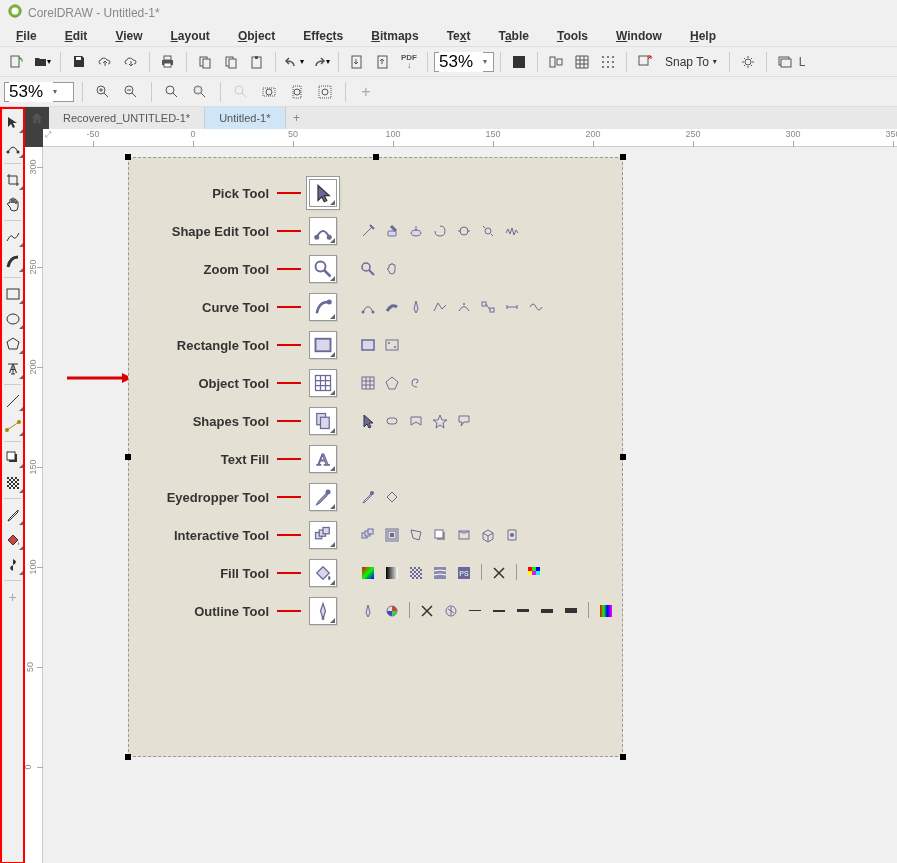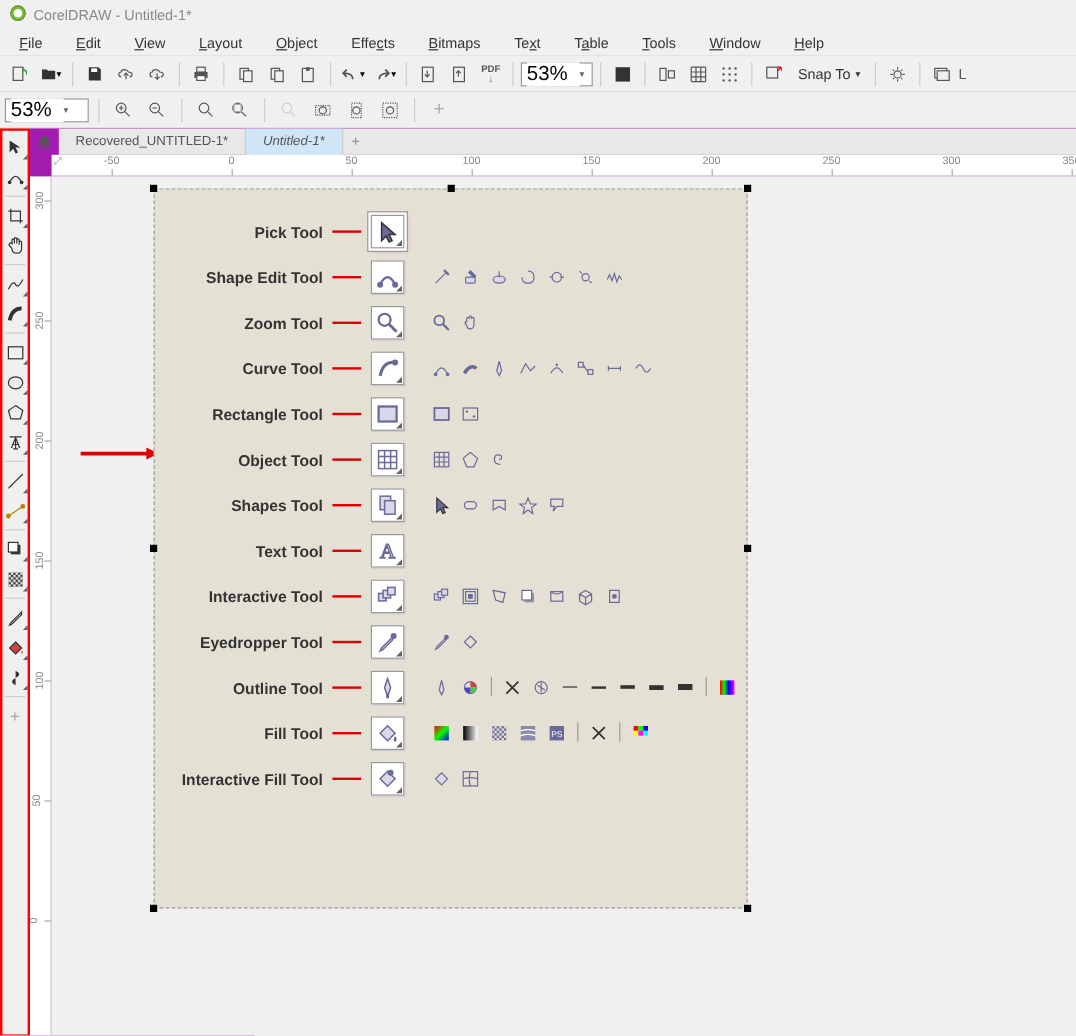--- a/index.html
+++ b/index.html
@@ -2,45 +2,45 @@
 <html><head>
 <meta charset="utf-8">
 <style>
 * { margin: 0; padding: 0; box-sizing: border-box; }
 body { font-family: "Segoe UI", Tahoma, sans-serif; font-size: 12px; background: #f0f0f0; width: 897px; height: 863px; overflow: hidden; position: relative; }
 
 .titlebar { background: #f0f0f0; padding: 4px 8px; color: #888; font-size: 12px; display: flex; align-items: center; gap: 6px; }
 .titlebar svg { width: 14px; height: 14px; }
 
 .menubar { display: flex; background: #f0f0f0; padding: 2px 4px; gap: 4px; height: 22px; border-bottom: 1px solid #e0e0e0; }
-.menu-item { padding: 2px 12px; color: #333; cursor: default; }
+.menu-item { padding: 2px 12px; color: #333; cursor: default; font-weight: bold; }
 .menu-item .underline { text-decoration: underline; }
 
 .toolbar { display: flex; background: #f0f0f0; padding: 2px 4px; height: 30px; align-items: center; gap: 2px; border-bottom: 1px solid #ddd; }
 .tb-btn { width: 24px; height: 24px; display: flex; align-items: center; justify-content: center; cursor: pointer; border-radius: 2px; }
 .tb-btn svg { width: 16px; height: 16px; }
 .tb-sep { width: 1px; height: 20px; background: #ccc; margin: 0 4px; }
 .zoom-combo { display: flex; align-items: center; border: 1px solid #999; background: white; height: 20px; min-width: 60px; padding: 0 4px; }
 .zoom-combo input { border: none; outline: none; width: 44px; font-size: 17px; }
 .zoom-combo .arrow { font-size: 8px; color: #666; }
 .snap-combo { display: flex; align-items: center; gap: 4px; font-size: 12px; color: #333; padding: 0 6px; }
 
 .second-toolbar { display: flex; background: #f0f0f0; padding: 2px 4px; height: 30px; align-items: center; gap: 4px; border-bottom: 1px solid #ddd; }
 
 .main { display: flex; height: calc(100% - 106px); }
 .toolbox { width: 25px; background: #f0f0f0; border: 2px solid red; display: flex; flex-direction: column; padding: 2px 0; gap: 2px; }
 .toolbox-item { width: 21px; height: 21px; display: flex; align-items: center; justify-content: center; cursor: pointer; position: relative; margin: 1px auto; }
 .toolbox-item svg { width: 16px; height: 16px; }
 .toolbox-item .flyout-arrow { position: absolute; bottom: 0; right: 0; width: 0; height: 0; border-left: 4px solid transparent; border-bottom: 4px solid #666; }
 .toolbox-sep { height: 1px; background: #ccc; margin: 2px 2px; }
 
-.canvas-area { flex: 1; background: #a21caf; position: relative; overflow: hidden; }
+.canvas-area { flex: 1; background: #404040; position: relative; overflow: hidden; }
 .tabs { display: flex; height: 22px; background: #e8e8e8; }
 .tab { padding: 2px 14px; font-size: 11px; color: #555; border-right: 1px solid #ccc; display: flex; align-items: center; gap: 4px; }
-.tab.active { background: #d0e5f5; font-style: italic; }
+.tab.active { background: #d0e5f5; }
 .tab-plus { width: 22px; display: flex; align-items: center; justify-content: center; color: #888; }
 .home-tab { width: 24px; display: flex; align-items: center; justify-content: center; }
 
 .ruler-h { height: 18px; background: #fff; border-bottom: 1px solid #ccc; position: relative; font-size: 9px; color: #888; margin-left: 18px; }
 .ruler-h .tick { position: absolute; top: 0; height: 18px; display: flex; align-items: flex-start; }
 .ruler-h .tick::before { content: ''; position: absolute; top: 12px; width: 1px; height: 6px; background: #aaa; }
 .ruler-h .tick span { position: absolute; top: 0; transform: translateX(-50%); white-space: nowrap; }
 
 .ruler-v { width: 18px; position: absolute; top: 40px; left: 0; bottom: 0; background: #fff; border-right: 1px solid #ccc; font-size: 9px; color: #888; }
 .ruler-v .tick { position: absolute; left: 0; width: 18px; }
@@ -757,27 +757,51 @@
                   </svg>
                 </div>
                 <div class="fi">
                   <svg viewBox="0 0 16 16">
                     <path d="M3 3 L13 3 L13 9 L8 9 L5 13 L6 9 L3 9 Z" fill="none" stroke="#6a6a9a"></path>
                   </svg>
                 </div>
               </div>
             </div>
             <div class="tool-row">
-              <div class="tool-label">Text Tool</div>
+              <div class="tool-label">Text Fill</div>
               <div class="tool-line"></div>
               <div class="tool-icon-box">
                 <svg viewBox="0 0 16 16">
                   <text x="8" y="13" text-anchor="middle" font-size="14" font-family="serif" fill="none" stroke="#6a6a9a" stroke-width="1">A</text>
                 </svg>
                 <div class="flyout-arrow"></div>
+              </div>
+            </div>
+            <div class="tool-row">
+              <div class="tool-label">Eyedropper Tool</div>
+              <div class="tool-line"></div>
+              <div class="tool-icon-box">
+                <svg viewBox="0 0 16 16">
+                  <path d="M13 3 L10 6 L4 12 L3 14 L5 13 L11 7 Z" fill="#d8d8e8" stroke="#6a6a9a"></path>
+                  <circle cx="12" cy="4" r="2" fill="#6a6a9a"></circle>
+                </svg>
+                <div class="flyout-arrow"></div>
+              </div>
+              <div class="flyout-icons">
+                <div class="fi">
+                  <svg viewBox="0 0 16 16">
+                    <path d="M13 3 L10 6 L4 12 L3 14 L5 13 L11 7 Z" fill="#d8d8e8" stroke="#6a6a9a"></path>
+                    <circle cx="12" cy="4" r="2" fill="#6a6a9a"></circle>
+                  </svg>
+                </div>
+                <div class="fi">
+                  <svg viewBox="0 0 16 16">
+                    <path d="M8 3 L13 8 L8 13 L3 8 Z" fill="none" stroke="#6a6a9a"></path>
+                  </svg>
+                </div>
               </div>
             </div>
             <div class="tool-row">
               <div class="tool-label">Interactive Tool</div>
               <div class="tool-line"></div>
               <div class="tool-icon-box">
                 <svg viewBox="0 0 16 16">
                   <rect x="2" y="6" width="5" height="5" fill="#d8d8e8" stroke="#6a6a9a"></rect>
                   <rect x="5" y="4" width="5" height="5" fill="#d8d8e8" stroke="#6a6a9a"></rect>
                   <rect x="8" y="2" width="5" height="5" fill="#d8d8e8" stroke="#6a6a9a"></rect>
@@ -823,39 +847,91 @@
                 </div>
                 <div class="fi">
                   <svg viewBox="0 0 16 16">
                     <path d="M4 3 L12 3 L12 13 L4 13 Z" fill="none" stroke="#6a6a9a"></path>
                     <circle cx="8" cy="8" r="2" fill="#6a6a9a"></circle>
                   </svg>
                 </div>
               </div>
             </div>
             <div class="tool-row">
-              <div class="tool-label">Eyedropper Tool</div>
+              <div class="tool-label">Fill Tool</div>
               <div class="tool-line"></div>
               <div class="tool-icon-box">
                 <svg viewBox="0 0 16 16">
-                  <path d="M13 3 L10 6 L4 12 L3 14 L5 13 L11 7 Z" fill="#d8d8e8" stroke="#6a6a9a"></path>
-                  <circle cx="12" cy="4" r="2" fill="#6a6a9a"></circle>
+                  <path d="M8 3 L13 8 L8 13 L3 8 Z" fill="#d8d8e8" stroke="#6a6a9a"></path>
+                  <path d="M13 10 Q15 12 13 14 Q11 12 13 10" fill="#6a6a9a"></path>
                 </svg>
                 <div class="flyout-arrow"></div>
               </div>
               <div class="flyout-icons">
                 <div class="fi">
                   <svg viewBox="0 0 16 16">
-                    <path d="M13 3 L10 6 L4 12 L3 14 L5 13 L11 7 Z" fill="#d8d8e8" stroke="#6a6a9a"></path>
-                    <circle cx="12" cy="4" r="2" fill="#6a6a9a"></circle>
-                  </svg>
-                </div>
-                <div class="fi">
-                  <svg viewBox="0 0 16 16">
-                    <path d="M8 3 L13 8 L8 13 L3 8 Z" fill="none" stroke="#6a6a9a"></path>
+                    <rect x="2" y="2" width="12" height="12" fill="url(#rainbow2)"></rect>
+                    <defs>
+                      <linearGradient id="rainbow2" x1="0" y1="0" x2="1" y2="1">
+                        <stop offset="0" stop-color="#f00"></stop>
+                        <stop offset="0.5" stop-color="#0f0"></stop>
+                        <stop offset="1" stop-color="#00f"></stop>
+                      </linearGradient>
+                    </defs>
+                  </svg>
+                </div>
+                <div class="fi">
+                  <svg viewBox="0 0 16 16">
+                    <rect x="2" y="2" width="12" height="12" fill="url(#grad)"></rect>
+                    <defs>
+                      <linearGradient id="grad">
+                        <stop offset="0" stop-color="#000"></stop>
+                        <stop offset="1" stop-color="#fff"></stop>
+                      </linearGradient>
+                    </defs>
+                  </svg>
+                </div>
+                <div class="fi">
+                  <svg viewBox="0 0 16 16">
+                    <rect x="2" y="2" width="12" height="12" fill="url(#pat)"></rect>
+                    <defs>
+                      <pattern id="pat" width="4" height="4" patternUnits="userSpaceOnUse">
+                        <rect width="2" height="2" fill="#6a6a9a"></rect>
+                        <rect x="2" y="2" width="2" height="2" fill="#6a6a9a"></rect>
+                      </pattern>
+                    </defs>
+                  </svg>
+                </div>
+                <div class="fi">
+                  <svg viewBox="0 0 16 16">
+                    <rect x="2" y="2" width="12" height="12" fill="#8a8ab0"></rect>
+                    <path d="M2 6 Q8 4 14 6 M2 10 Q8 8 14 10" stroke="#fff" fill="none"></path>
+                  </svg>
+                </div>
+                <div class="fi">
+                  <svg viewBox="0 0 16 16">
+                    <rect x="2" y="2" width="12" height="12" fill="#6a6a9a"></rect>
+                    <text x="8" y="11" text-anchor="middle" font-size="7" fill="#fff">PS</text>
+                  </svg>
+                </div>
+                <div class="flyout-sep"></div>
+                <div class="fi">
+                  <svg viewBox="0 0 16 16">
+                    <path d="M3 3 L13 13 M3 13 L13 3" stroke="#333" stroke-width="1.5"></path>
+                  </svg>
+                </div>
+                <div class="flyout-sep"></div>
+                <div class="fi">
+                  <svg viewBox="0 0 16 16">
+                    <rect x="2" y="2" width="4" height="4" fill="#f00"></rect>
+                    <rect x="6" y="2" width="4" height="4" fill="#0f0"></rect>
+                    <rect x="10" y="2" width="4" height="4" fill="#00f"></rect>
+                    <rect x="2" y="6" width="4" height="4" fill="#ff0"></rect>
+                    <rect x="6" y="6" width="4" height="4" fill="#f0f"></rect>
+                    <rect x="10" y="6" width="4" height="4" fill="#0ff"></rect>
                   </svg>
                 </div>
               </div>
             </div>
             <div class="tool-row">
               <div class="tool-label">Outline Tool</div>
               <div class="tool-line"></div>
               <div class="tool-icon-box">
                 <svg viewBox="0 0 16 16">
                   <path d="M8 2 L6 8 L8 14 L10 8 Z" fill="#d8d8e8" stroke="#6a6a9a"></path>
@@ -923,117 +999,17 @@
                         <stop offset="0" stop-color="#f00"></stop>
                         <stop offset="0.3" stop-color="#0f0"></stop>
                         <stop offset="0.6" stop-color="#00f"></stop>
                         <stop offset="1" stop-color="#f0f"></stop>
                       </linearGradient>
                     </defs>
                   </svg>
                 </div>
               </div>
             </div>
-            <div class="tool-row">
-              <div class="tool-label">Fill Tool</div>
-              <div class="tool-line"></div>
-              <div class="tool-icon-box">
-                <svg viewBox="0 0 16 16">
-                  <path d="M8 3 L13 8 L8 13 L3 8 Z" fill="#d8d8e8" stroke="#6a6a9a"></path>
-                  <path d="M13 10 Q15 12 13 14 Q11 12 13 10" fill="#6a6a9a"></path>
-                </svg>
-                <div class="flyout-arrow"></div>
-              </div>
-              <div class="flyout-icons">
-                <div class="fi">
-                  <svg viewBox="0 0 16 16">
-                    <rect x="2" y="2" width="12" height="12" fill="url(#rainbow2)"></rect>
-                    <defs>
-                      <linearGradient id="rainbow2" x1="0" y1="0" x2="1" y2="1">
-                        <stop offset="0" stop-color="#f00"></stop>
-                        <stop offset="0.5" stop-color="#0f0"></stop>
-                        <stop offset="1" stop-color="#00f"></stop>
-                      </linearGradient>
-                    </defs>
-                  </svg>
-                </div>
-                <div class="fi">
-                  <svg viewBox="0 0 16 16">
-                    <rect x="2" y="2" width="12" height="12" fill="url(#grad)"></rect>
-                    <defs>
-                      <linearGradient id="grad">
-                        <stop offset="0" stop-color="#000"></stop>
-                        <stop offset="1" stop-color="#fff"></stop>
-                      </linearGradient>
-                    </defs>
-                  </svg>
-                </div>
-                <div class="fi">
-                  <svg viewBox="0 0 16 16">
-                    <rect x="2" y="2" width="12" height="12" fill="url(#pat)"></rect>
-                    <defs>
-                      <pattern id="pat" width="4" height="4" patternUnits="userSpaceOnUse">
-                        <rect width="2" height="2" fill="#6a6a9a"></rect>
-                        <rect x="2" y="2" width="2" height="2" fill="#6a6a9a"></rect>
-                      </pattern>
-                    </defs>
-                  </svg>
-                </div>
-                <div class="fi">
-                  <svg viewBox="0 0 16 16">
-                    <rect x="2" y="2" width="12" height="12" fill="#8a8ab0"></rect>
-                    <path d="M2 6 Q8 4 14 6 M2 10 Q8 8 14 10" stroke="#fff" fill="none"></path>
-                  </svg>
-                </div>
-                <div class="fi">
-                  <svg viewBox="0 0 16 16">
-                    <rect x="2" y="2" width="12" height="12" fill="#6a6a9a"></rect>
-                    <text x="8" y="11" text-anchor="middle" font-size="7" fill="#fff">PS</text>
-                  </svg>
-                </div>
-                <div class="flyout-sep"></div>
-                <div class="fi">
-                  <svg viewBox="0 0 16 16">
-                    <path d="M3 3 L13 13 M3 13 L13 3" stroke="#333" stroke-width="1.5"></path>
-                  </svg>
-                </div>
-                <div class="flyout-sep"></div>
-                <div class="fi">
-                  <svg viewBox="0 0 16 16">
-                    <rect x="2" y="2" width="4" height="4" fill="#f00"></rect>
-                    <rect x="6" y="2" width="4" height="4" fill="#0f0"></rect>
-                    <rect x="10" y="2" width="4" height="4" fill="#00f"></rect>
-                    <rect x="2" y="6" width="4" height="4" fill="#ff0"></rect>
-                    <rect x="6" y="6" width="4" height="4" fill="#f0f"></rect>
-                    <rect x="10" y="6" width="4" height="4" fill="#0ff"></rect>
-                  </svg>
-                </div>
-              </div>
-            </div>
-            <div class="tool-row">
-              <div class="tool-label">Interactive Fill Tool</div>
-              <div class="tool-line"></div>
-              <div class="tool-icon-box">
-                <svg viewBox="0 0 16 16">
-                  <path d="M8 3 L13 8 L8 13 L3 8 Z" fill="#d8d8e8" stroke="#6a6a9a"></path>
-                  <circle cx="10" cy="4" r="2" fill="#6a6a9a"></circle>
-                </svg>
-                <div class="flyout-arrow"></div>
-              </div>
-              <div class="flyout-icons">
-                <div class="fi">
-                  <svg viewBox="0 0 16 16">
-                    <path d="M8 3 L13 8 L8 13 L3 8 Z" fill="#d8d8e8" stroke="#6a6a9a"></path>
-                  </svg>
-                </div>
-                <div class="fi">
-                  <svg viewBox="0 0 16 16">
-                    <rect x="2" y="2" width="12" height="12" fill="none" stroke="#6a6a9a"></rect>
-                    <path d="M2 8 Q8 6 14 8 M8 2 Q6 8 8 14" stroke="#6a6a9a" fill="none"></path>
-                  </svg>
-                </div>
-              </div>
-            </div>
           </div>
       </div>
     </div>
   </div>
 </div>
 
 </body></html>

